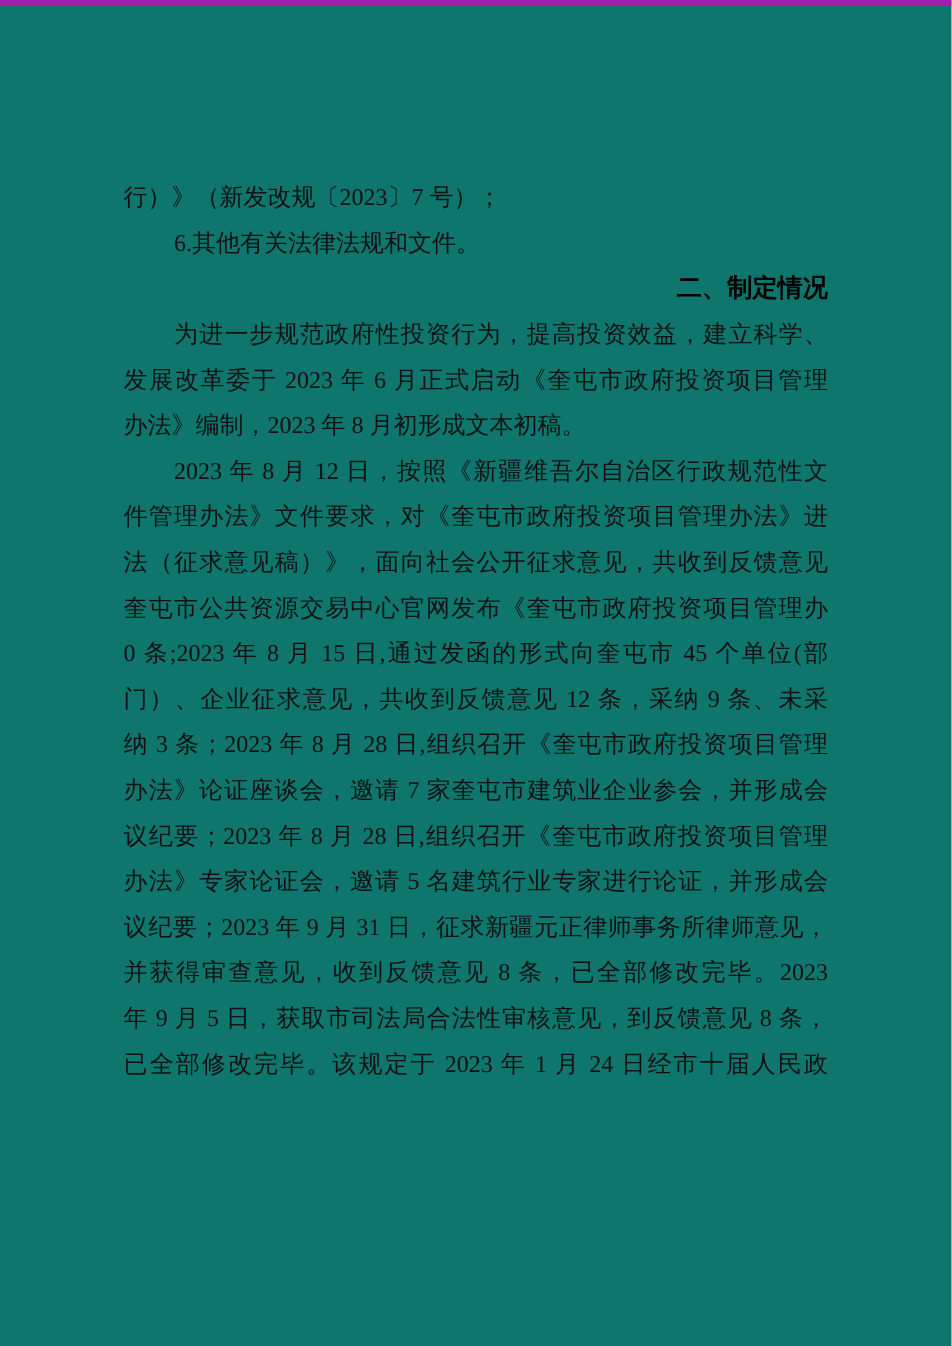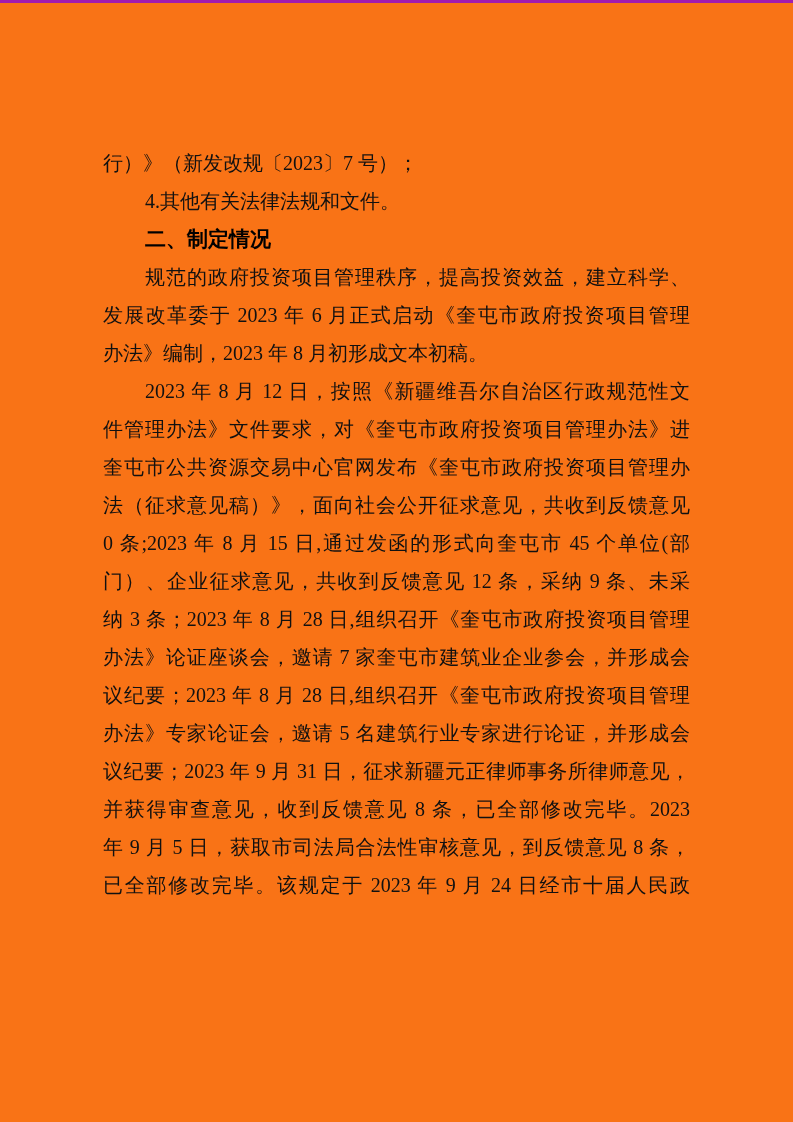--- a/index.html
+++ b/index.html
@@ -4,23 +4,23 @@
 <style>
   html, body {
     margin: 0;
     padding: 0;
     background: #ffffff;
   }
   .page {
     position: relative;
     width: 793px;
     height: 1122px;
-    background: #f97316;
+    background: #0f766e;
     box-sizing: border-box;
-    border-top: 3px solid #a21caf;
+    border-top: 5px solid #a21caf;
     overflow: hidden;
     font-family: "Liberation Serif", "DejaVu Serif", serif;
     color: #111111;
   }
   .doc-body {
     position: absolute;
     left: 103px;
     top: 141px;
     width: 587px;
   }
@@ -37,41 +37,42 @@
     text-align-last: justify;
   }
   .text-line.indent {
     text-indent: 42px;
   }
   .text-line.heading {
     font-family: "Liberation Sans", "DejaVu Sans", sans-serif;
     font-weight: 700;
     font-size: 21px;
     color: #000000;
+    text-align: right;
   }
 </style>
 </head>
 <body>
 
 <div class="page">
   <div class="doc-body">
       <div class="text-line">行）》（新发改规〔2023〕7 号）；</div>
-      <div class="text-line indent">4.其他有关法律法规和文件。</div>
+      <div class="text-line indent">6.其他有关法律法规和文件。</div>
       <div class="text-line indent heading">二、制定情况</div>
-      <div class="text-line justify indent">规范的政府投资项目管理秩序，提高投资效益，建立科学、</div>
+      <div class="text-line justify indent">为进一步规范政府性投资行为，提高投资效益，建立科学、</div>
       <div class="text-line justify">发展改革委于 2023 年 6 月正式启动《奎屯市政府投资项目管理</div>
       <div class="text-line">办法》编制，2023 年 8 月初形成文本初稿。</div>
       <div class="text-line justify indent">2023 年 8 月 12 日，按照《新疆维吾尔自治区行政规范性文</div>
       <div class="text-line justify">件管理办法》文件要求，对《奎屯市政府投资项目管理办法》进</div>
+      <div class="text-line justify">法（征求意见稿）》，面向社会公开征求意见，共收到反馈意见</div>
       <div class="text-line justify">奎屯市公共资源交易中心官网发布《奎屯市政府投资项目管理办</div>
-      <div class="text-line justify">法（征求意见稿）》，面向社会公开征求意见，共收到反馈意见</div>
       <div class="text-line justify">0 条;2023 年 8 月 15 日,通过发函的形式向奎屯市 45 个单位(部</div>
       <div class="text-line justify">门）、企业征求意见，共收到反馈意见 12 条，采纳 9 条、未采</div>
       <div class="text-line justify">纳 3 条；2023 年 8 月 28 日,组织召开《奎屯市政府投资项目管理</div>
       <div class="text-line justify">办法》论证座谈会，邀请 7 家奎屯市建筑业企业参会，并形成会</div>
       <div class="text-line justify">议纪要；2023 年 8 月 28 日,组织召开《奎屯市政府投资项目管理</div>
       <div class="text-line justify">办法》专家论证会，邀请 5 名建筑行业专家进行论证，并形成会</div>
       <div class="text-line justify">议纪要；2023 年 9 月 31 日，征求新疆元正律师事务所律师意见，</div>
       <div class="text-line justify">并获得审查意见，收到反馈意见 8 条，已全部修改完毕。2023</div>
       <div class="text-line justify">年 9 月 5 日，获取市司法局合法性审核意见，到反馈意见 8 条，</div>
-      <div class="text-line justify">已全部修改完毕。该规定于 2023 年 9 月 24 日经市十届人民政</div>
+      <div class="text-line justify">已全部修改完毕。该规定于 2023 年 1 月 24 日经市十届人民政</div>
     </div>
 </div>
 
 </body></html>

